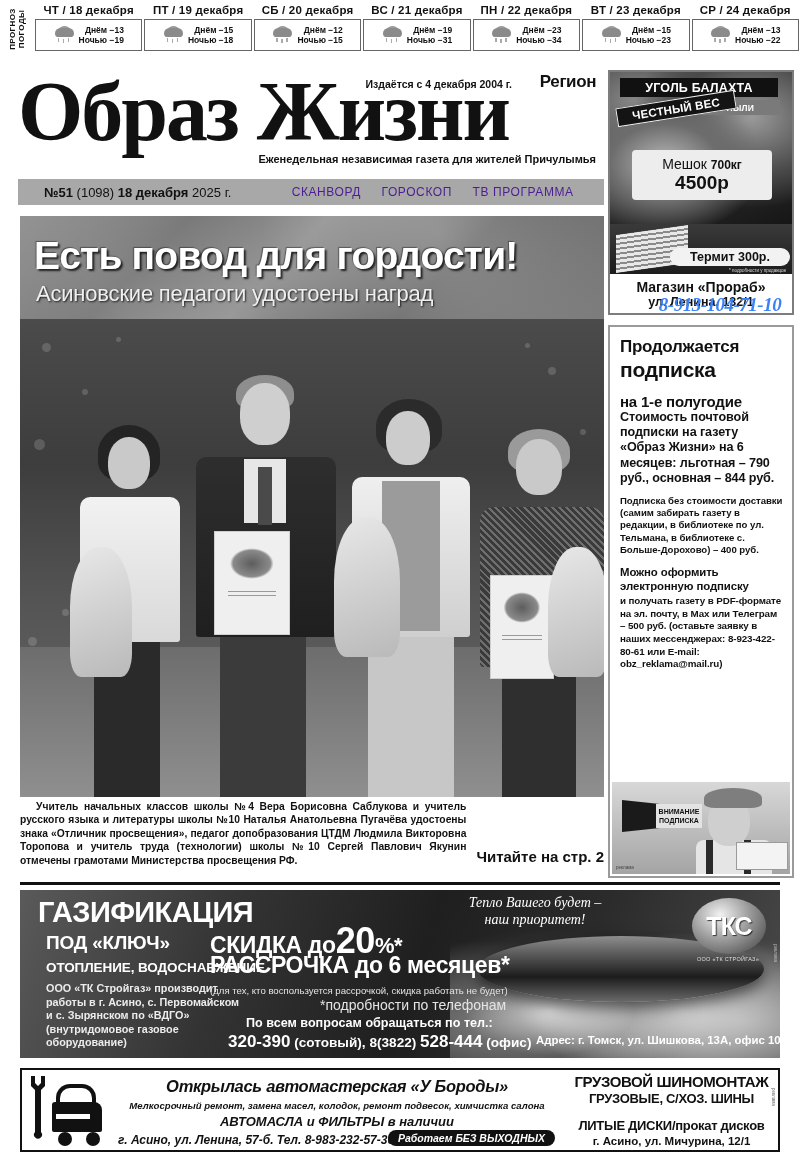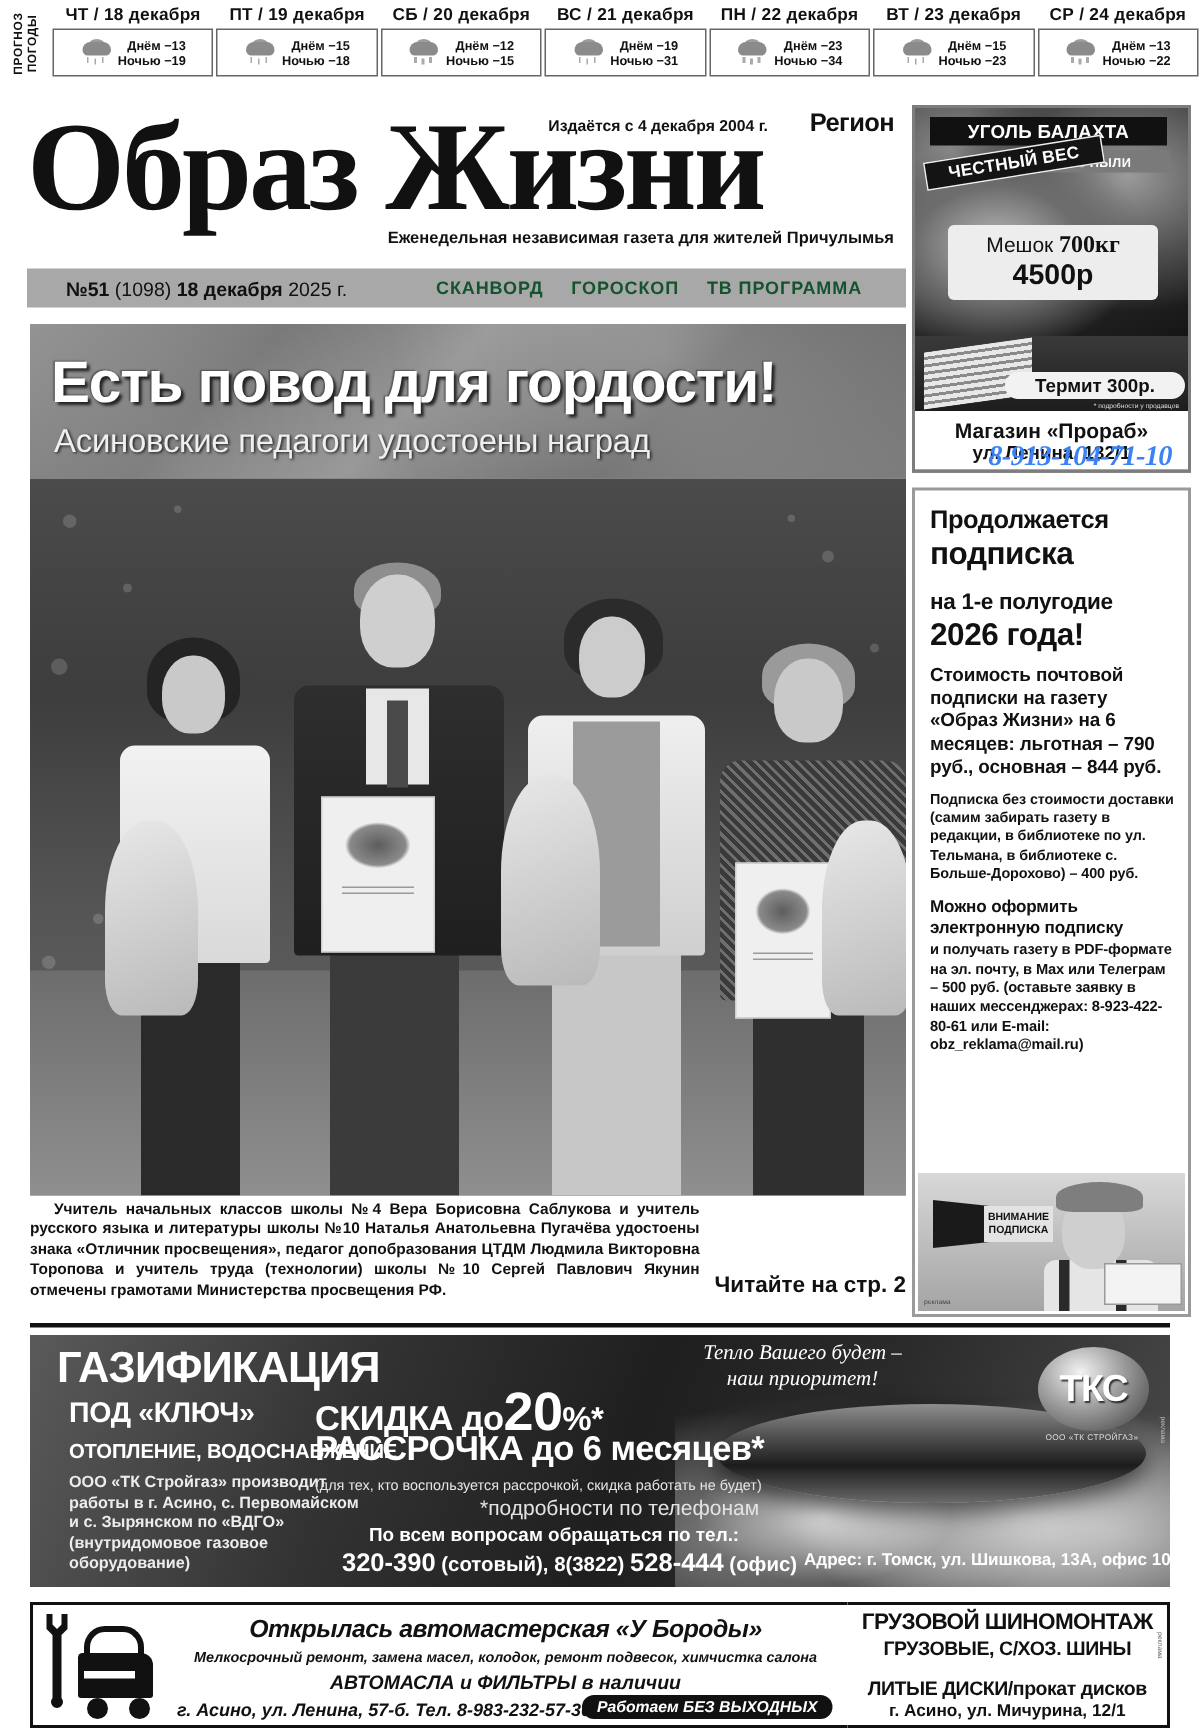--- a/index.html
+++ b/index.html
@@ -74,21 +74,21 @@
 
   
   .infobar {
     position: absolute; left: 18px; top: 179px; width: 586px; height: 26px;
     background: #a8a8a8; display: flex; align-items: center;
   }
   .infobar .issue { font-size: 13px; padding-left: 26px; white-space: nowrap; }
   .infobar .issue b { font-weight: bold; }
   .infobar .links { flex: 1; display: flex; justify-content: space-around; padding-right: 20px; padding-left: 50px; }
   .infobar .links span {
-    font-size: 12px; font-weight: bold; color: #14532d; letter-spacing: .6px; white-space: nowrap;
+    font-size: 12px; font-weight: normal; color: #4c1d95; letter-spacing: .6px; white-space: nowrap;
   }
 
   
   .lead { position: absolute; left: 20px; top: 216px; width: 584px; }
   .lead-banner {
     height: 103px; position: relative; overflow: hidden;
     background: linear-gradient(135deg,#8c8c8c 0%,#6e6e6e 25%,#909090 45%,#636363 70%,#7d7d7d 100%);
   }
   .lead-banner::after {
     content:""; position:absolute; inset:0;
@@ -184,21 +184,21 @@
     background:#141414; color:#fff; font-size:11.5px; font-weight:bold;
     display:flex; align-items:center; justify-content:center;
     transform: rotate(-9deg); border:1px solid #eee; letter-spacing:.2px;
   }
   .coal-bag {
     position:absolute; left:22px; top:78px; width:140px; height:50px;
     background:#ededed; border-radius:4px;
     display:flex; flex-direction:column; align-items:center; justify-content:center;
   }
   .coal-bag .l1 { font-size:14px; white-space:nowrap; }
-  .coal-bag .l1 b { font-size:16px; font-weight:bold;font-family:Liberation Serif, serif; }
+  .coal-bag .l1 b { font-size:12px; font-weight:bold; }
   .coal-bag .l2 { font-size:19px; font-weight:bold; }
   .coal-promo {
     position:absolute; left:0; top:152px; width:100%; height:50px;
     background: linear-gradient(180deg,#3a3a3a,#1d1d1d);
   }
   .coal-promo .stack {
     position:absolute; left:6px; top:6px; width:72px; height:38px;
     background: repeating-linear-gradient(180deg,#e8e8e8 0px,#e8e8e8 3px,#8a8a8a 3px,#8a8a8a 5px);
     transform: skewY(-8deg);
   }
@@ -621,21 +621,20 @@
 <div class="caption-row">
   <div class="caption"><span class="ind"></span><span>Учитель начальных классов школы №4 Вера Борисовна Саблукова и учитель русского языка и литературы школы №10 Наталья Анатольевна Пугачёва удостоены знака «Отличник просвещения», педагог допобразования ЦТДМ Людмила Викторовна Торопова и учитель труда (технологии) школы №10 Сергей Павлович Якунин отмечены грамотами Министерства просвещения РФ.</span></div>
   <div class="readmore">Читайте на стр. 2</div>
 </div>
 <div class="rule-thick"></div>
 
 <div class="sub-ad">
   <div class="t1">Продолжается</div>
   <div class="t2">подписка</div>
   <div class="t3">на 1-е полугодие</div>
-  <div class="t4">2026 года!</div>
   <div class="b1">Стоимость почтовой подписки на газету «Образ Жизни» на 6 месяцев: льготная – 790 руб., основная – 844 руб.</div>
   <div class="b2">Подписка без стоимости доставки (самим забирать газету в редакции, в библиотеке по ул. Тельмана, в библиотеке с. Больше-Дорохово) – 400 руб.</div>
   <div class="b3">Можно оформить электронную подписку</div>
   <div class="b3 sm" style="margin-top:2px;font-size:9.8px;line-height:12.6px;">и получать газету в PDF-формате на эл. почту, в Max или Телеграм – 500 руб. (оставьте заявку в наших мессенджерах: 8-923-422-80-61 или E-mail: obz_reklama@mail.ru)</div>
   <div class="sub-boy">
     <div class="megaphone"></div>
     <div class="mg-label">
       <span>ВНИМАНИЕ</span>
       <span>ПОДПИСКА</span>
     </div>

